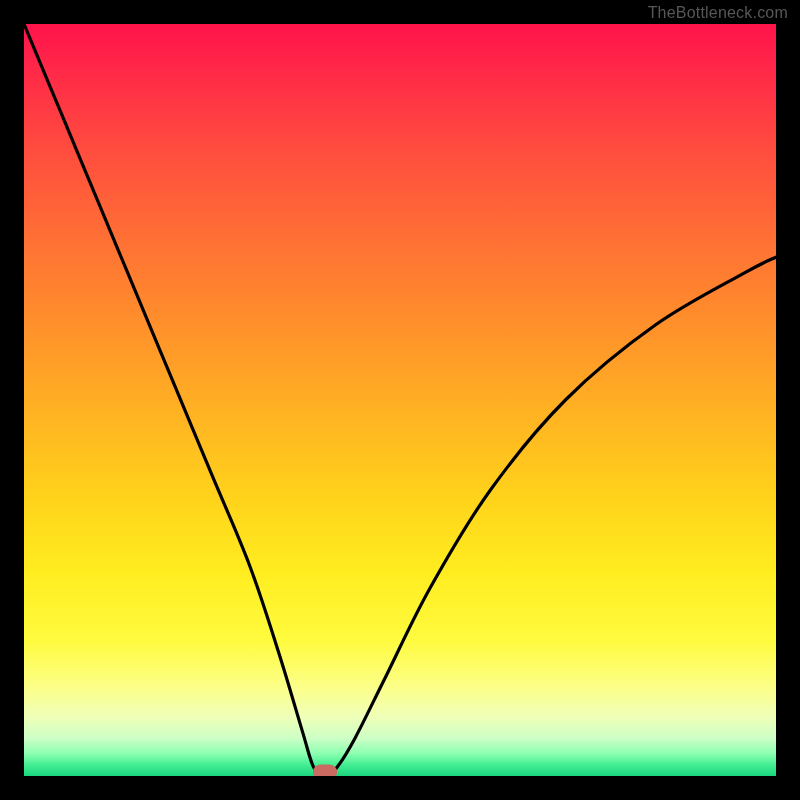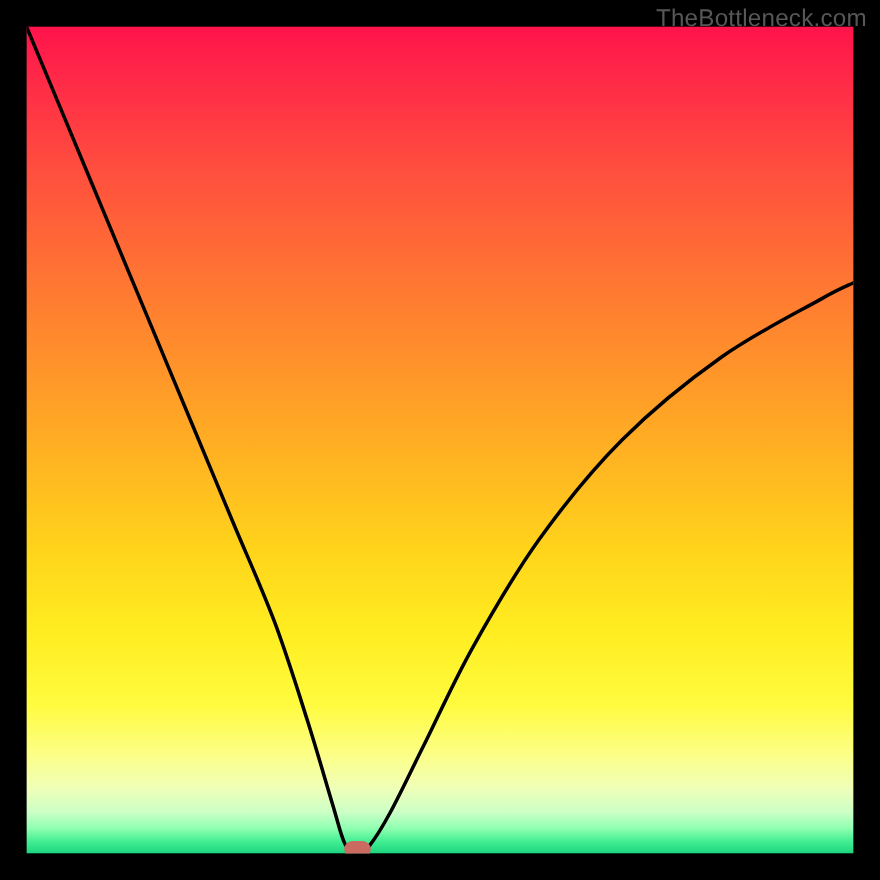--- a/index.html
+++ b/index.html
@@ -15,21 +15,21 @@
     width: 800px;
     height: 800px;
     background: #000;
     position: relative;
   }
   .watermark {
     position: absolute;
     top: 4px;
     right: 12px;
     color: #575757;
-    font-size: 22px;
+    font-size: 16px;
     font-weight: 500;
     letter-spacing: 0.2px;
     z-index: 10;
   }
   .plot {
     position: absolute;
     left: 24px;
     top: 24px;
     width: 752px;
     height: 752px;

